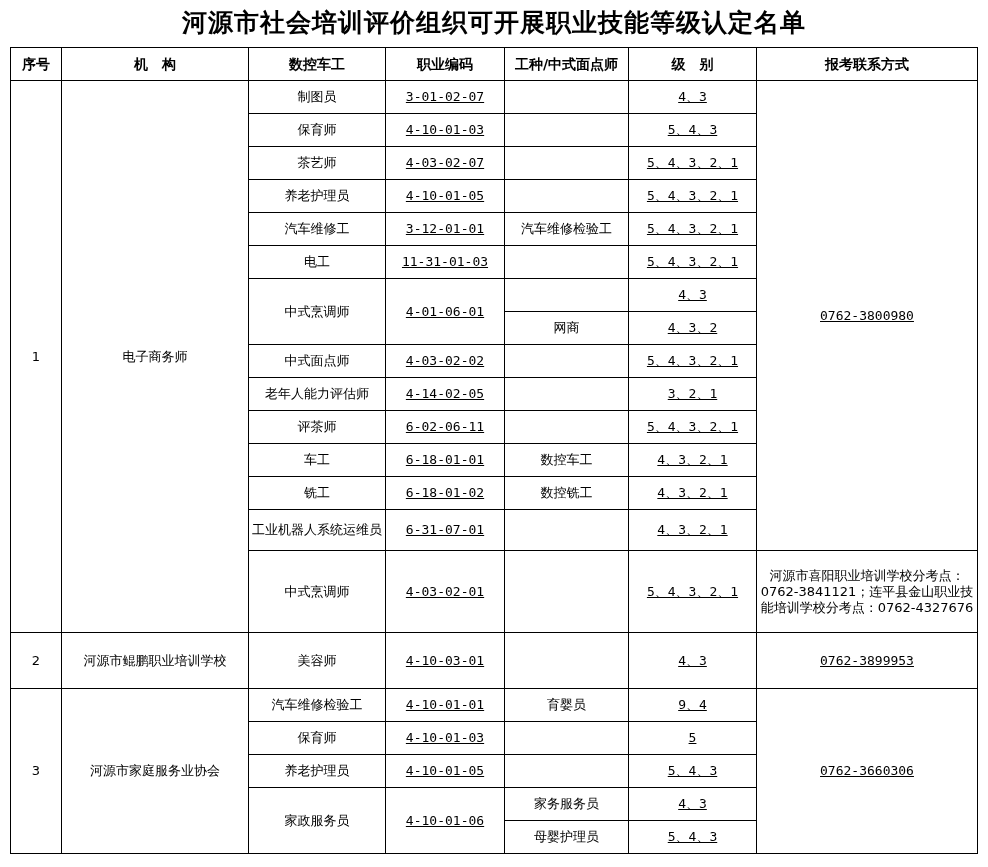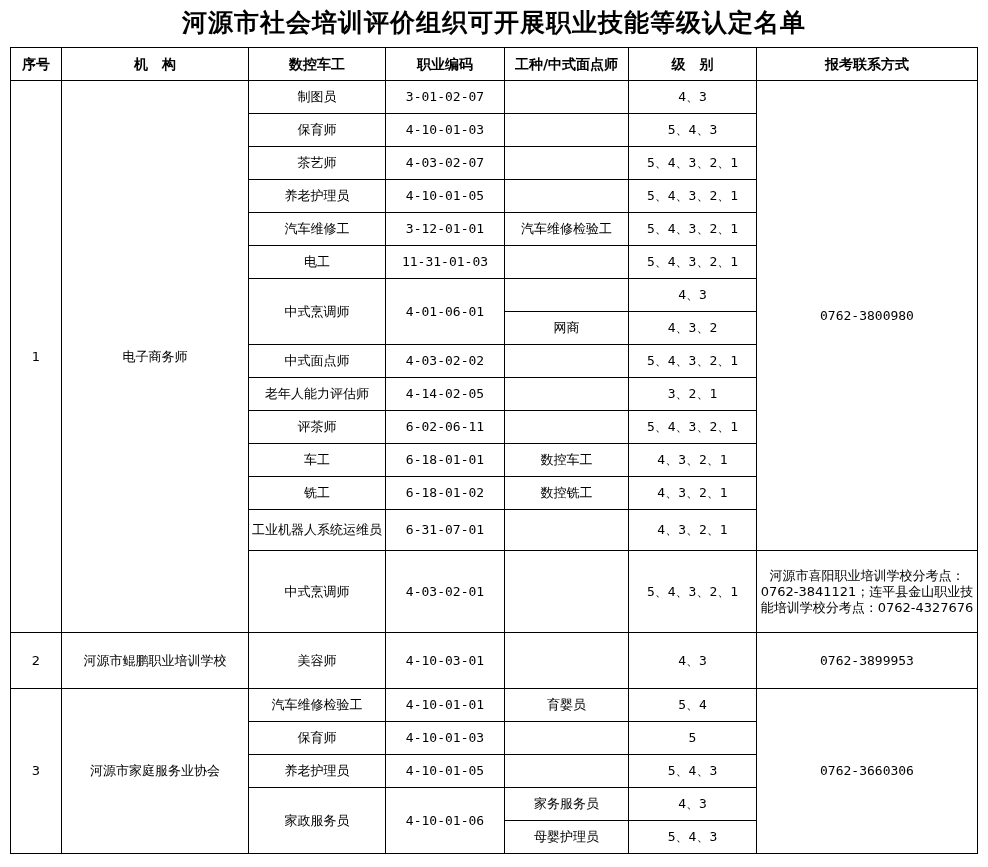--- a/index.html
+++ b/index.html
@@ -10,21 +10,21 @@
            font-family:"DejaVu Serif","Liberation Serif",serif; }
   table.main { position:absolute; left:10px; top:47px; border-collapse:collapse;
                table-layout:fixed; width:967px; }
   table.main td, table.main th { border:1.5px solid #000; text-align:center;
                vertical-align:middle; padding:0; font-size:13px; font-weight:normal;
                line-height:16px; overflow:hidden; }
   table.main th { font-weight:bold; font-size:14px; height:32px; }
   tr.r { height:33px; }
   tr.r2 { height:41px; }
   td.wrap { text-align:left; padding:0 3px; font-size:13px; line-height:17px; }
-  td.num { font-family:"DejaVu Sans Mono","Liberation Mono",monospace; font-size:12.5px; }
+  td.num { font-family:"DejaVu Sans Mono","Liberation Mono",monospace; font-size:12.5px;text-decoration:underline; }
 </style>
 </head>
 <body>
 
 <div class="title">河源市社会培训评价组织可开展职业技能等级认定名单</div>
 
 <table class="main">
   <colgroup>
     <col style="width:51px">
       <col style="width:187px">
@@ -149,21 +149,21 @@
       <td class="num">4、3</td>
       <td class="num">0762-3899953</td>
     </tr>
 
     <tr class="r">
       <td rowspan="5">3</td>
       <td rowspan="5">河源市家庭服务业协会</td>
       <td>汽车维修检验工</td>
       <td class="num">4-10-01-01</td>
       <td>育婴员</td>
-      <td class="num">5、4</td>
+      <td class="num">9、4</td>
       <td rowspan="5" class="num">0762-3660306</td>
     </tr>
     <tr class="r">
       <td>保育师</td>
       <td class="num">4-10-01-03</td>
       <td></td>
       <td class="num">5</td>
     </tr>
     <tr class="r">
       <td>养老护理员</td>

